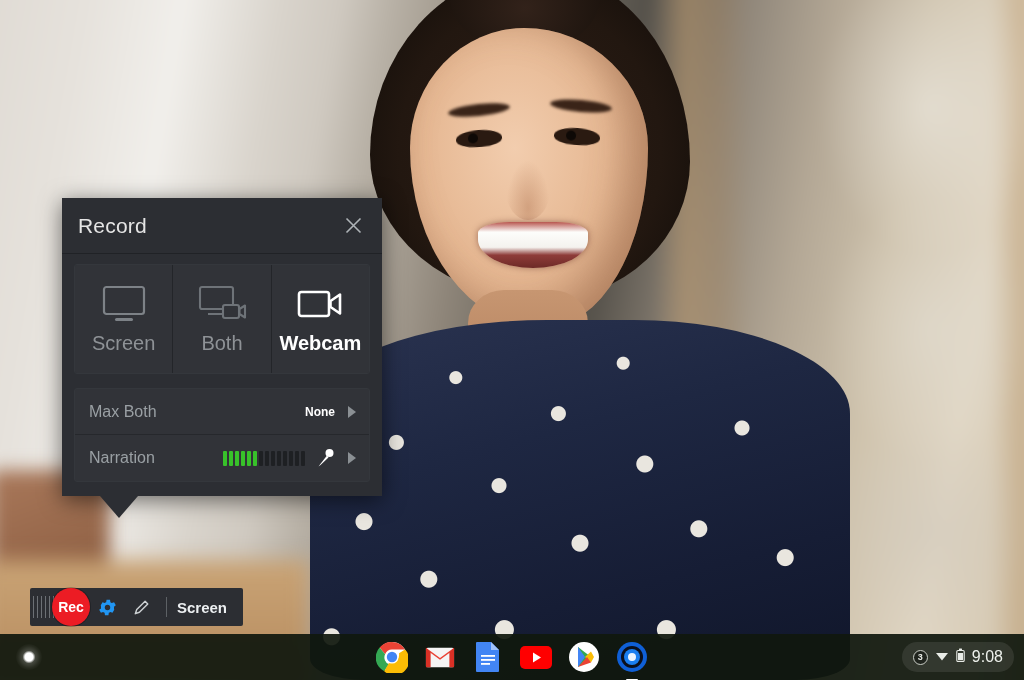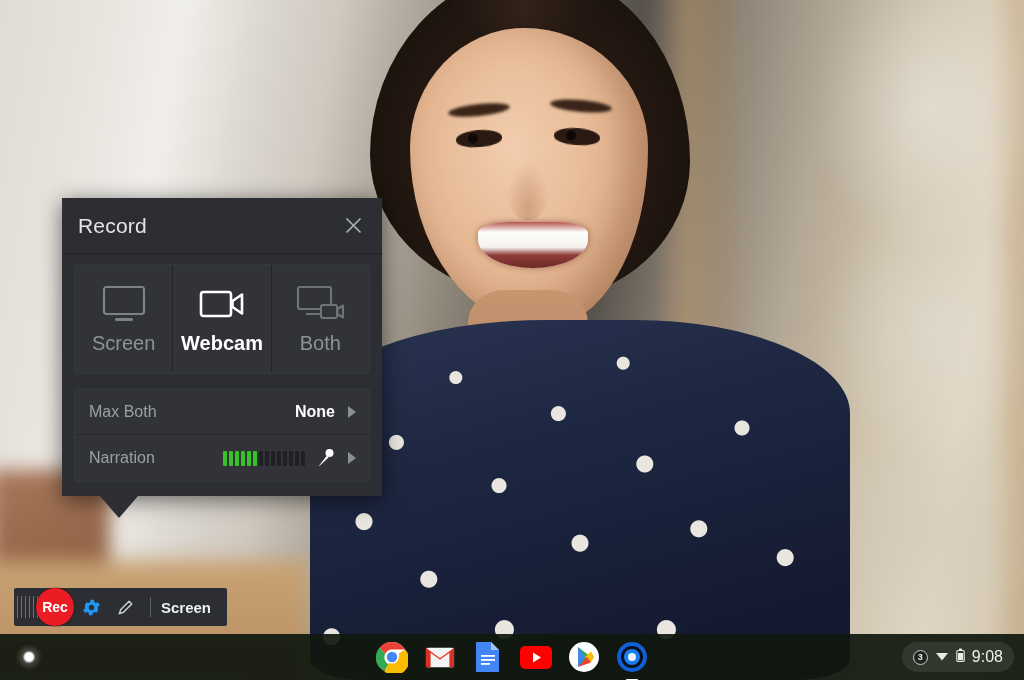--- a/index.html
+++ b/index.html
@@ -183,21 +183,21 @@
   .srow {
     height: 46px;
     display: flex; align-items: center;
     padding: 0 10px 0 14px;
     border-bottom: 1px solid #26282c;
     cursor: pointer;
   }
   .srow:last-child { border-bottom: none; }
   .slabel { font-size: 16px; color: #9aa0a4; flex: 0 0 auto; }
   .sspacer { flex: 1 1 auto; }
-  .svalue { font-size: 16px; color: #ffffff; font-weight: bold; margin-right: 10px; }
+  .svalue { font-size: 12px; color: #ffffff; font-weight: bold; margin-right: 10px; }
   .chev { width: 14px; height: 16px; flex: 0 0 auto; }
 
   
   .meter { display: flex; gap: 2px; align-items: center; margin-right: 12px; }
   .meter i { display: block; width: 4px; height: 15px; background: #1e2023; border-radius: 1px; }
   .meter i.on { background: #38c22a; }
   .mic { width: 18px; height: 20px; margin-right: 10px; }
 
   
   .tail {
@@ -205,21 +205,21 @@
     left: 38px; top: 100%;
     width: 0; height: 0;
     border-left: 19px solid transparent;
     border-right: 19px solid transparent;
     border-top: 22px solid #2c2e33;
   }
 
   
   .toolbar {
     position: absolute;
-    left: 14px; top: 588px;
+    left: 30px; top: 588px;
     height: 38px;
     display: flex; align-items: center;
     background: #2c2e33;
     border-radius: 2px;
     z-index: 25;
     padding-right: 2px;
   }
   .grip { width: 26px; height: 38px; display: flex; align-items: center; justify-content: center; cursor: grab; }
   .grip span { display: block; width: 1px; height: 22px; background: #6c7075; margin: 0 1.5px; }
   .rec-btn {
@@ -313,40 +313,40 @@
         <div class="mode">
           <span>
             <svg width="52" height="42" viewBox="0 0 52 42" aria-hidden="true">
               <rect x="6" y="4" width="40" height="27" rx="2.5" fill="none" stroke="#7d8287" stroke-width="2.2"></rect>
               <rect x="17" y="35" width="18" height="3" rx="1.5" fill="#7d8287"></rect>
             </svg>
           </span>
           <span class="mlabel">Screen</span>
         </div>
 
-        <div class="mode active">
-          <span>
-            <svg width="52" height="42" viewBox="0 0 52 42" aria-hidden="true">
-              <rect x="5" y="9" width="30" height="24" rx="2.5" fill="none" stroke="#ffffff" stroke-width="2.6"></rect>
-              <path d="M36.5 18 L46 11.5 L46 30.5 L36.5 24 Z" fill="none" stroke="#ffffff" stroke-width="2.6" stroke-linejoin="round"></path>
-            </svg>
-          </span>
-          <span class="mlabel">Webcam</span>
-        </div>
-
         <div class="mode">
           <span>
             <svg width="52" height="42" viewBox="0 0 52 42" aria-hidden="true">
               <rect x="4" y="4" width="33" height="22" rx="2" fill="none" stroke="#6e7378" stroke-width="2.1"></rect>
               <path d="M12 31 H28" stroke="#6e7378" stroke-width="2.1"></path>
               <rect x="27" y="22" width="16" height="13" rx="2" fill="#313338" stroke="#6e7378" stroke-width="2.1"></rect>
               <path d="M43.5 26 L49 22.5 L49 34.5 L43.5 31 Z" fill="#313338" stroke="#6e7378" stroke-width="2.1" stroke-linejoin="round"></path>
             </svg>
           </span>
           <span class="mlabel">Both</span>
+        </div>
+
+        <div class="mode active">
+          <span>
+            <svg width="52" height="42" viewBox="0 0 52 42" aria-hidden="true">
+              <rect x="5" y="9" width="30" height="24" rx="2.5" fill="none" stroke="#ffffff" stroke-width="2.6"></rect>
+              <path d="M36.5 18 L46 11.5 L46 30.5 L36.5 24 Z" fill="none" stroke="#ffffff" stroke-width="2.6" stroke-linejoin="round"></path>
+            </svg>
+          </span>
+          <span class="mlabel">Webcam</span>
         </div>
       </div>
 
       <div class="settings">
 
         <div class="srow">
           <span class="slabel">Max Both</span>
           <span class="sspacer"></span>
           <span class="svalue">None</span>
           <span class="chev">

